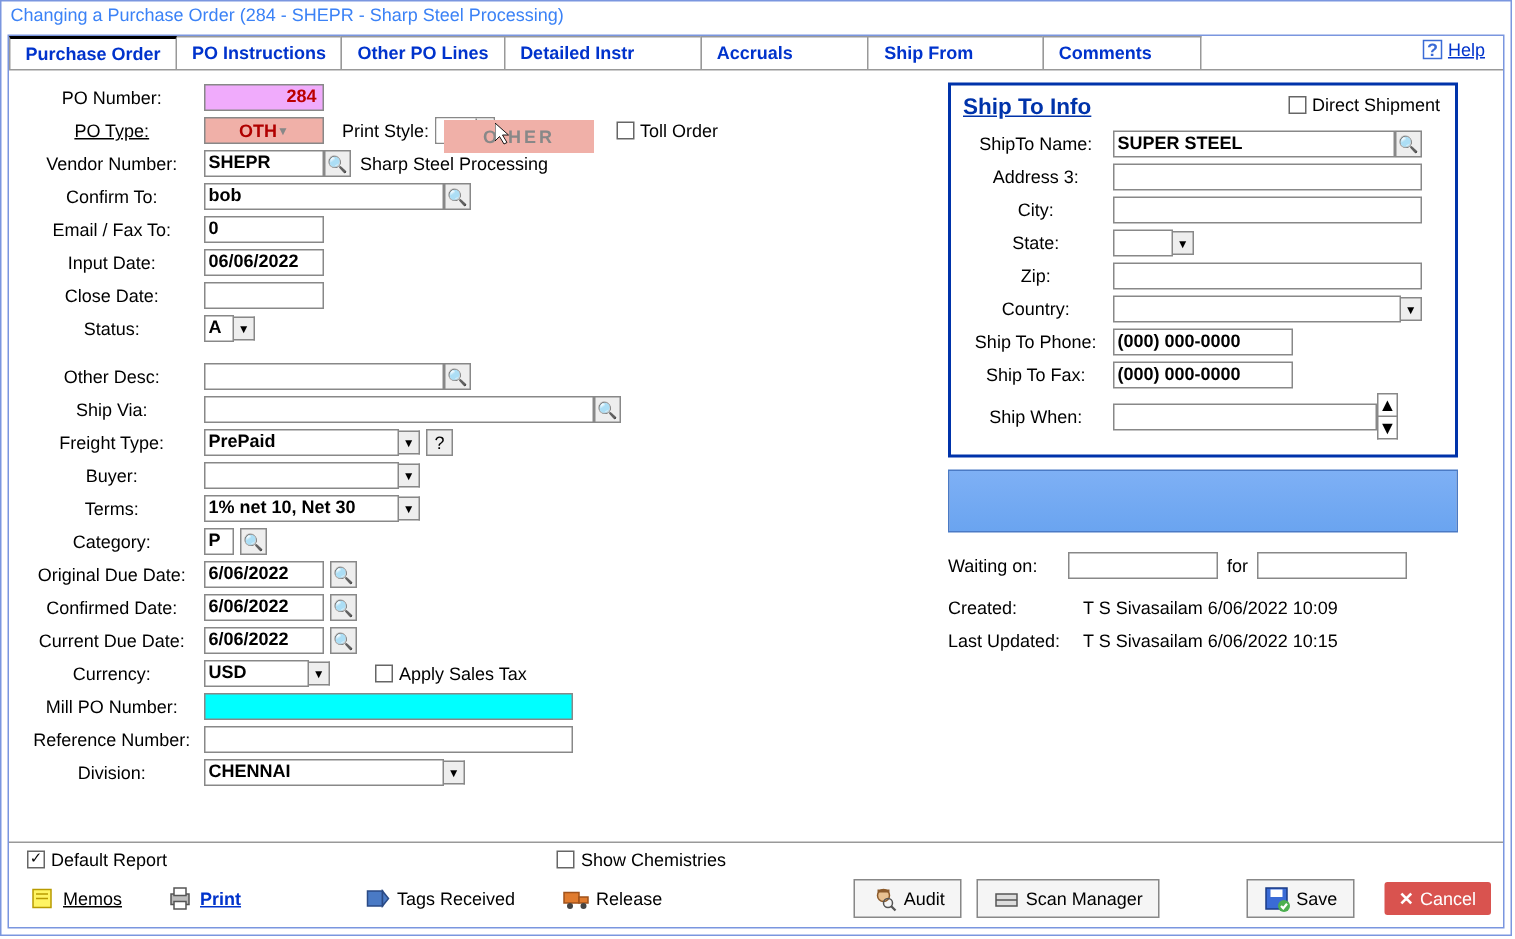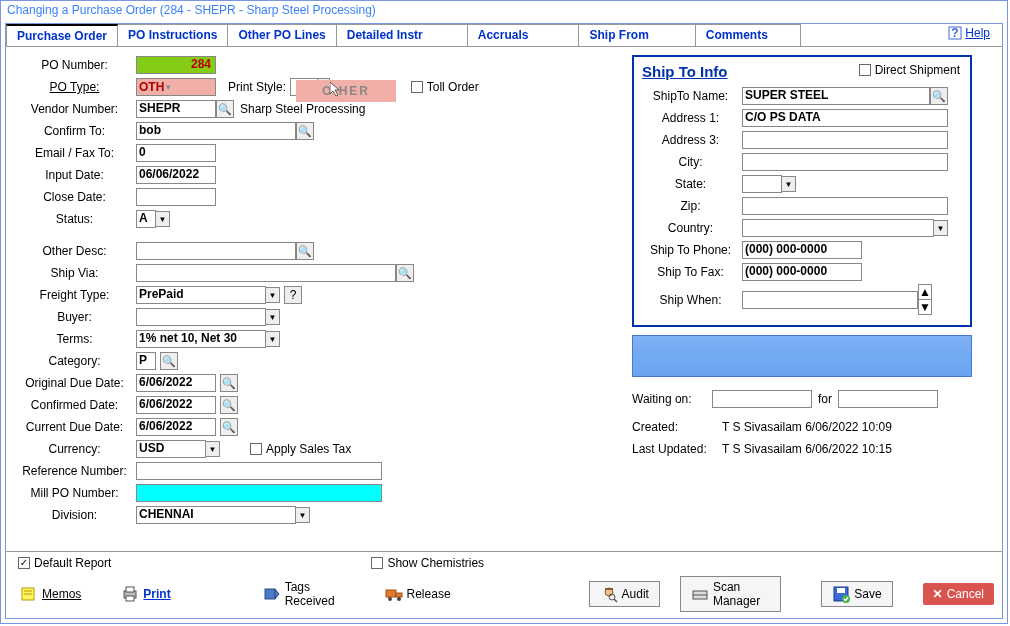--- a/index.html
+++ b/index.html
@@ -14,37 +14,37 @@
 .body { display: flex; padding: 8px 10px 0 10px; gap: 12px; }
 .left { flex: 1; }
 .right { flex: 0 0 360px; position: relative; }
 .row { display: flex; align-items: center; margin-bottom: 2px; min-height: 20px; }
 .lbl { width: 120px; text-align: center; padding-right: 3px; color: #000; }
 .txt { border: 1px solid #888; height: 18px; padding: 0 2px; font-weight: bold; background: #fff; }
 .txt.small { width: 80px; }
 .txt.med { width: 160px; }
 .txt.lg { width: 260px; }
 .cyan { background: #00ffff; }
-.highlight-yellow { background: #84cc16; color: #b00; text-align: right; padding-right: 4px; }
-.po-type-box { background: #f0b0a8; width: 80px; display: inline-flex; align-items: center; justify-content: flex-start; padding: 0 2px; color: #b00000; }
+.highlight-yellow { background: #f0abfc; color: #b00; text-align: right; padding-right: 4px; }
+.po-type-box { background: #f0b0a8; width: 80px; display: inline-flex; align-items: center; justify-content: center; padding: 0 2px; color: #b00000; }
 .tiny-btn { width: 18px; height: 18px; border: 1px solid #888; background: #eee; display: inline-flex; align-items: center; justify-content: center; cursor: pointer; }
 .dd { display: inline-flex; align-items: center; }
 .dd .arrow { width: 14px; height: 16px; border: 1px solid #888; border-left: none; background: #eee; display: flex; align-items: center; justify-content: center; font-size: 8px; }
 .chk { display: inline-flex; align-items: center; gap: 4px; }
 .chkbox { width: 12px; height: 12px; border: 1px solid #666; background: #fff; display: inline-flex; align-items: center; justify-content: center; font-size: 10px; line-height: 1; }
 .underline { text-decoration: underline; }
 .shipto { border: 2px solid #0033aa; padding: 6px 8px 8px 8px; width: 340px; position: relative; }
 .shipto-title { color: #0033aa; font-weight: bold; font-size: 15px; text-decoration: underline; margin-bottom: 6px; }
 .shipto .row .lbl { width: 100px; }
 .bluebar { margin-top: 8px; width: 340px; height: 42px; background: linear-gradient(#7eb0f5, #6aa4f0); border: 1px solid #4a7ac5; }
 .infoline { margin-top: 12px; }
 .infoline .row { }
 .bottom { position: absolute; left: 0; right: 0; bottom: 0; border-top: 1px solid #999; padding: 4px 8px 6px 8px; }
 .bottom-checks { display: flex; gap: 260px; margin-bottom: 6px; margin-left: 4px; }
-.btnbar { display: flex; align-items: center; gap: 20px; }
+.btnbar { display: flex; align-items: center; gap: 10px; }
 .btn { display: inline-flex; align-items: center; gap: 4px; padding: 2px 6px; cursor: pointer; }
 .btn.framed { border: 1px solid #888; background: #f5f5f5; padding: 3px 10px; }
 .btn .ico { width: 18px; height: 18px; display: inline-flex; align-items: center; justify-content: center; font-size: 14px; }
 .btn-red { background: #d9534f; color: #fff; border-radius: 2px; padding: 4px 10px; display: inline-flex; gap: 4px; align-items: center; cursor: pointer; }
 .save-ico { position: relative; }
 .lookup-icon { font-size: 11px; }
 .overlay-other { position: absolute; left: 290px; top: 56px; background: #f0b0a8; color: #888; width: 100px; height: 22px; display: flex; align-items: center; justify-content: center; font-weight: bold; letter-spacing: 2px; }
 .spinner { display: inline-flex; align-items: center; border: 1px solid #888; height: 18px; }
 .spinner input { border: none; width: 26px; text-align: center; font-weight: bold; height: 16px; }
 .spinner .spin-btns { display: flex; flex-direction: column; }
@@ -220,26 +220,26 @@
           <div class="dd">
             <div class="txt" style="width:70px">USD</div>
               <span class="arrow">▼</span>
           </div>
           <span class="chk" style="margin-left:30px">
             <span class="chkbox"></span>
             <span>Apply Sales Tax</span>
           </span>
         </div>
         <div class="row">
+          <span class="lbl">Mill PO Number:</span>
+          <div class="txt cyan" style="width:246px"></div>
+        </div>
+        <div class="row">
           <span class="lbl">Reference Number:</span>
           <div class="txt" style="width:246px"></div>
-        </div>
-        <div class="row">
-          <span class="lbl">Mill PO Number:</span>
-          <div class="txt cyan" style="width:246px"></div>
         </div>
         <div class="row">
           <span class="lbl">Division:</span>
           <div class="dd">
             <div class="txt" style="width:160px">CHENNAI</div>
               <span class="arrow">▼</span>
           </div>
         </div>
       </div>
 
@@ -251,24 +251,20 @@
           </span>
           <div class="shipto-title">Ship To Info</div>
           <div class="row">
             <span class="lbl">ShipTo Name:</span>
             <div class="txt" style="width:188px">SUPER STEEL</div>
             <span class="tiny-btn">
                 <span class="lookup-icon">🔍</span>
               </span>
           </div>
           <div class="row">
-            <span class="lbl">Address 1:</span>
-            <div class="txt" style="width:206px">C/O PS DATA</div>
-          </div>
-          <div class="row">
             <span class="lbl">Address 3:</span>
             <div class="txt" style="width:206px"></div>
           </div>
           <div class="row">
             <span class="lbl">City:</span>
             <div class="txt" style="width:206px"></div>
           </div>
           <div class="row">
             <span class="lbl">State:</span>
             <div class="dd">

